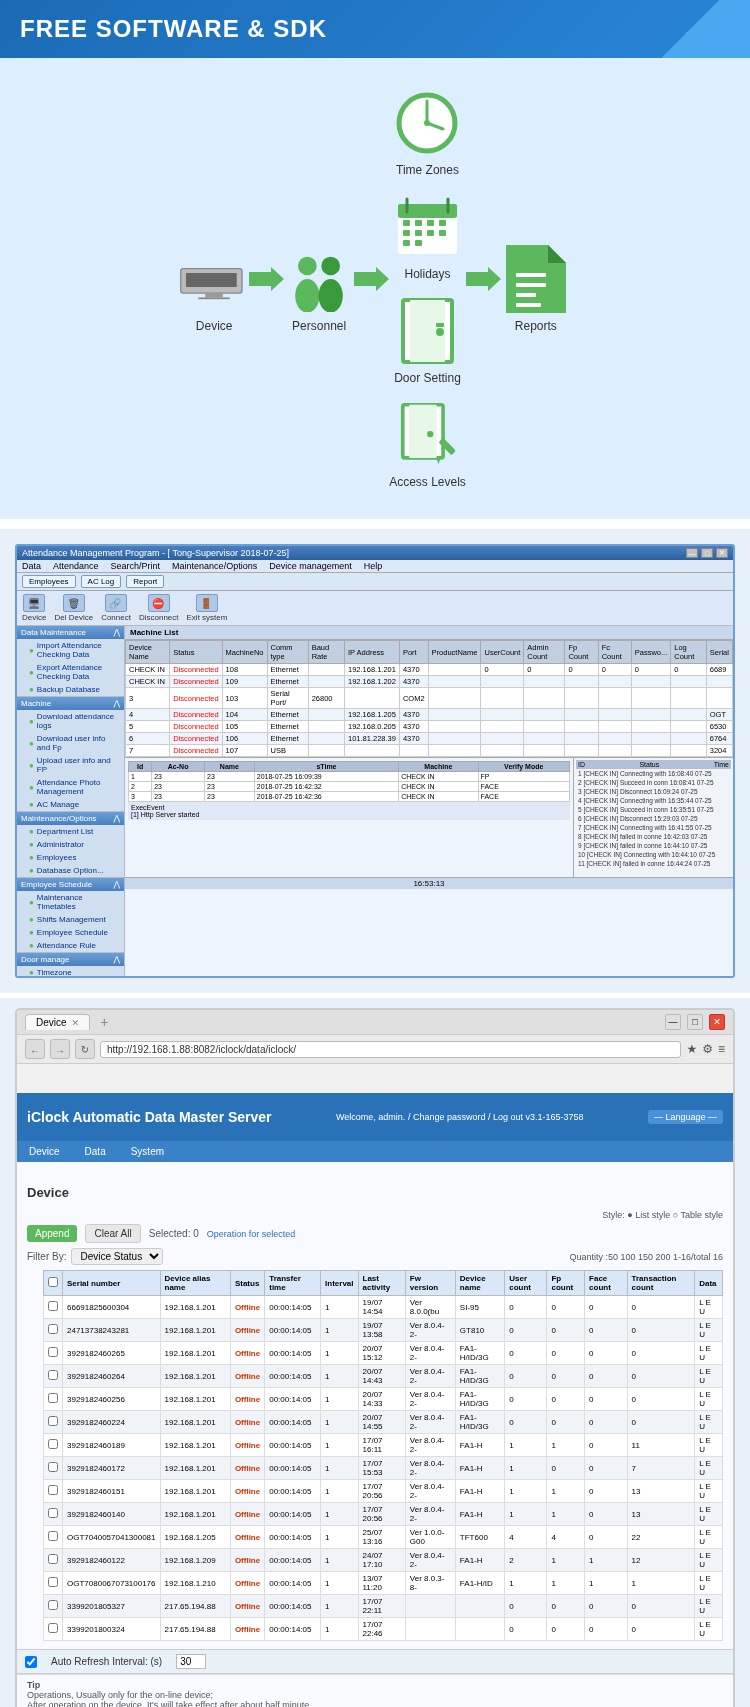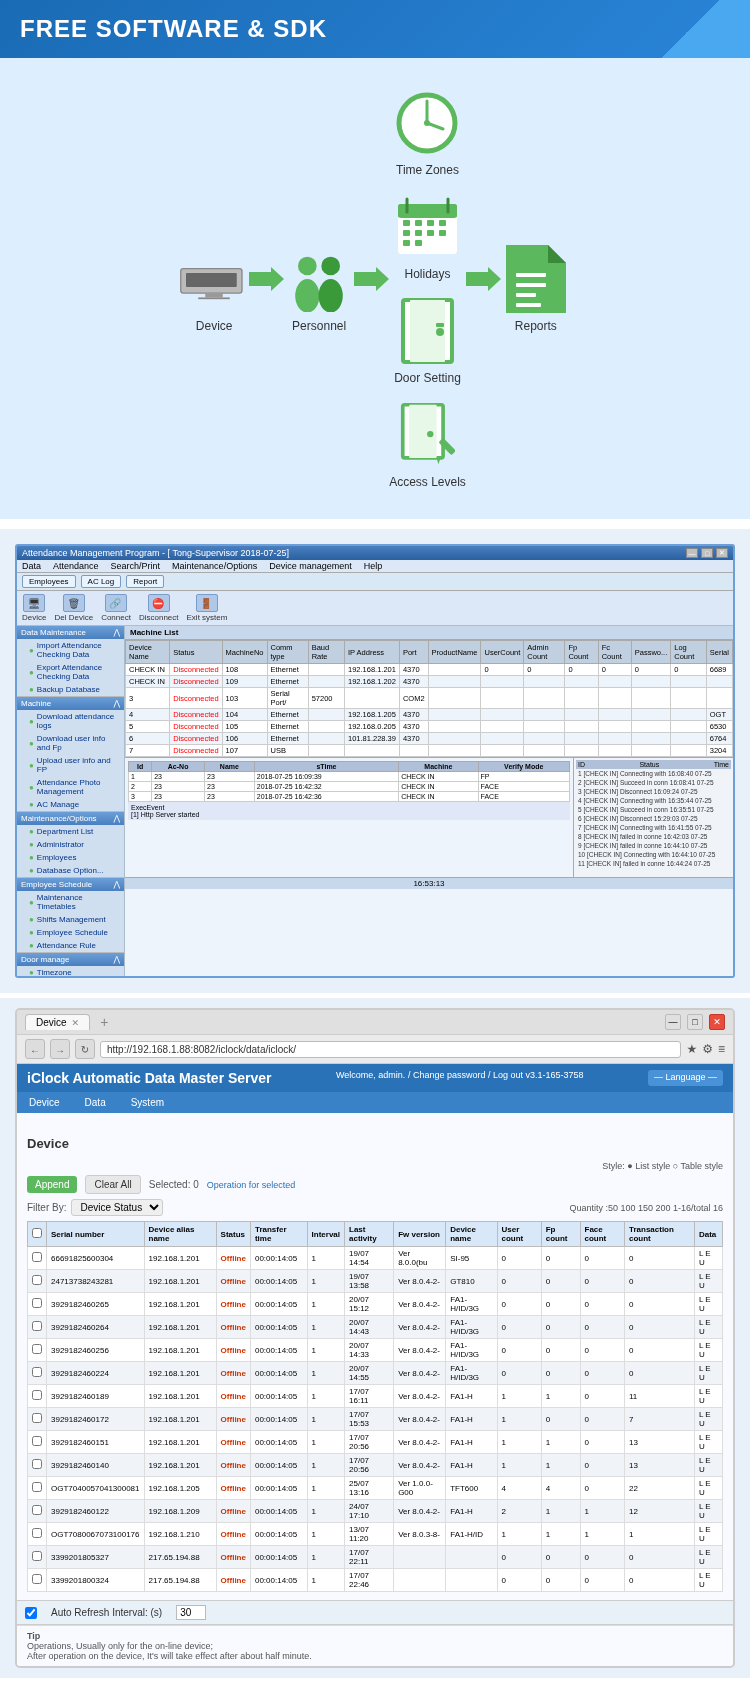--- a/index.html
+++ b/index.html
@@ -307,23 +307,25 @@
     .browser-icons {
       display: flex; gap: 5px; align-items: center;
     }
     .browser-icon-btn {
       font-size: 12px; color: #555; cursor: pointer;
     }
 
     
     .iclock-header {
       background: #2a72b8;
-      padding: 6px 10px;
-      display: flex;
+      padding: 16px 10px;
+      display: flex;
+      align-items: center;
       justify-content: space-between;
+      margin-top: 29px;
     }
     .iclock-logo {
       color: #fff;
       font-size: 14px;
       font-weight: bold;
     }
     .iclock-user-info {
       color: #fff;
       font-size: 9px;
     }
@@ -766,21 +768,21 @@
                   <td></td>
                   <td></td>
                   <td></td>
                   <td></td>
                 </tr>
                 <tr>
                   <td>3</td>
                   <td style="color: red;">Disconnected</td>
                   <td>103</td>
                   <td>Serial Port/</td>
-                  <td>57200</td>
+                  <td>26800</td>
                   <td></td>
                   <td>COM2</td>
                   <td></td>
                   <td></td>
                   <td></td>
                   <td></td>
                   <td></td>
                   <td></td>
                   <td></td>
                   <td></td>
@@ -988,21 +990,21 @@
         </div>
 
         <div class="iclock-filter">
           <span>Filter By:</span>
           <select class="iclock-filter-select">
             <option>Device Status</option>
           </select>
           <span class="iclock-quantity">Quantity :50 100 150 200  1-16/total 16</span>
         </div>
 
-        <div style="overflow-x:auto;">
+        <div style="overflow-x:auto;margin-left:16px;">
           <table class="iclock-table">
             <thead>
               <tr>
                 <th><input type="checkbox" class="iclock-checkbox" style=""></th>
                 <th>Serial number</th>
                 <th>Device alias name</th>
                 <th>Status</th>
                 <th>Transfer time</th>
                 <th>Interval</th>
                 <th>Last activity</th>

